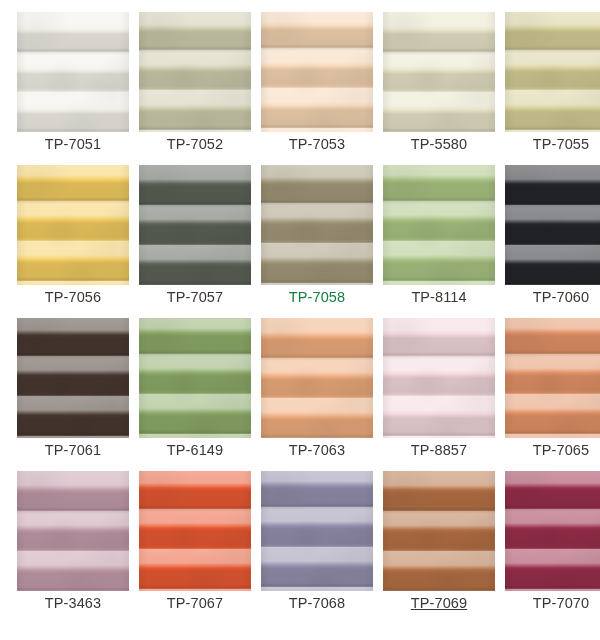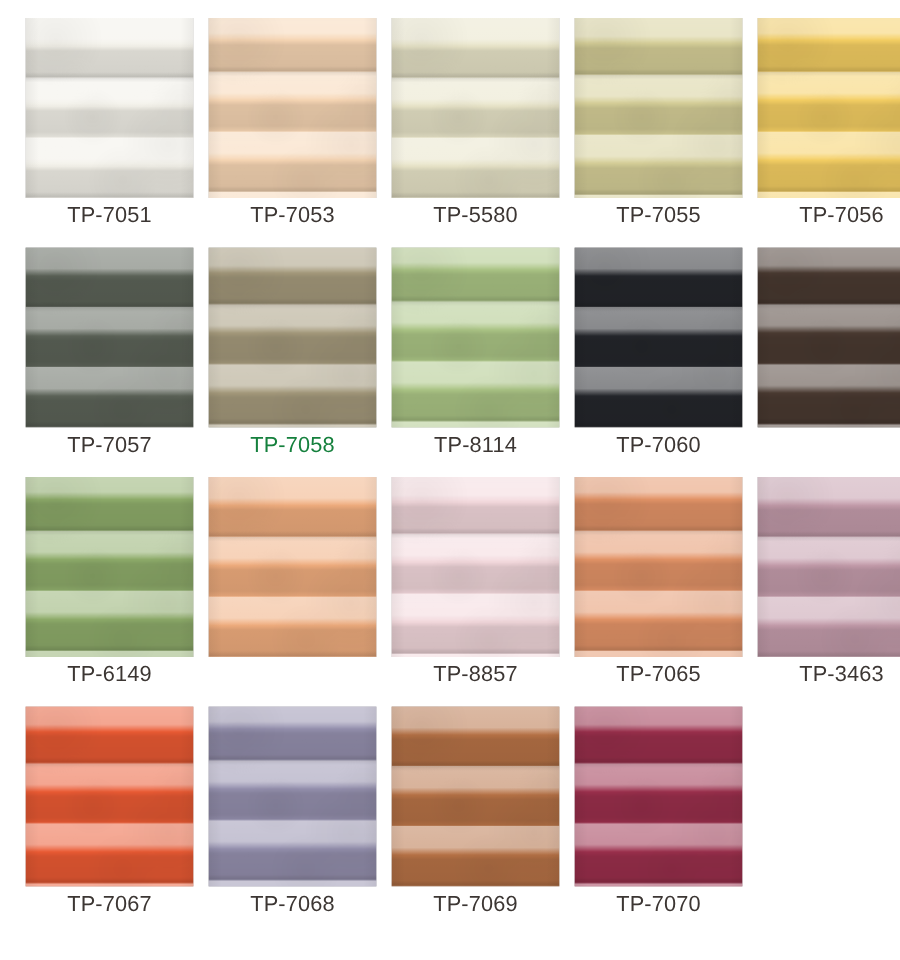--- a/index.html
+++ b/index.html
@@ -138,20 +138,30 @@
         <div class="chip-base" style="background: rgb(242, 240, 232);"></div>
         <div class="chip-pleats" style="background-position: 0px 0px;"></div>
         <div class="chip-creases" style="background-position: 0px 0px;"></div>
         <div class="chip-texture" style="background-position: 0% 0%;"></div>
         <div class="chip-vignette"></div>
       </div>
       <div class="swatch-label" style="color: rgb(60, 54, 51);">TP-7051</div>
     </div>
     <div class="swatch-cell">
       <div class="swatch-chip">
+        <div class="chip-base" style="background: rgb(207, 205, 174);"></div>
+        <div class="chip-pleats" style="background-position: 0px -2px;"></div>
+        <div class="chip-creases" style="background-position: 0px -2px;"></div>
+        <div class="chip-texture" style="background-position: 37% 53%;"></div>
+        <div class="chip-vignette"></div>
+      </div>
+      <div class="swatch-label" style="color: rgb(60, 54, 51);">TP-7052</div>
+    </div>
+    <div class="swatch-cell">
+      <div class="swatch-chip">
         <div class="chip-base" style="background: rgb(247, 214, 180);"></div>
         <div class="chip-pleats" style="background-position: 0px -4px;"></div>
         <div class="chip-creases" style="background-position: 0px -4px;"></div>
         <div class="chip-texture" style="background-position: 74% 6%;"></div>
         <div class="chip-vignette"></div>
       </div>
       <div class="swatch-label" style="color: rgb(60, 54, 51);">TP-7053</div>
     </div>
     <div class="swatch-cell">
       <div class="swatch-chip">
@@ -224,39 +234,41 @@
       <div class="swatch-label" style="color: rgb(60, 54, 51);">TP-7060</div>
     </div>
     <div class="swatch-cell">
       <div class="swatch-chip">
         <div class="chip-base" style="background: rgb(74, 58, 49);"></div>
         <div class="chip-pleats" style="background-position: 0px -2px;"></div>
         <div class="chip-creases" style="background-position: 0px -2px;"></div>
         <div class="chip-texture" style="background-position: 70% 30%;"></div>
         <div class="chip-vignette"></div>
       </div>
+      <div class="swatch-label" style="color: rgb(60, 54, 51);">TP-7061</div>
     </div>
     <div class="swatch-cell">
       <div class="swatch-chip">
         <div class="chip-base" style="background: rgb(143, 173, 107);"></div>
         <div class="chip-pleats" style="background-position: 0px -4px;"></div>
         <div class="chip-creases" style="background-position: 0px -4px;"></div>
         <div class="chip-texture" style="background-position: 7% 83%;"></div>
         <div class="chip-vignette"></div>
       </div>
       <div class="swatch-label" style="color: rgb(60, 54, 51);">TP-6149</div>
     </div>
     <div class="swatch-cell">
       <div class="swatch-chip">
         <div class="chip-base" style="background: rgb(240, 173, 126);"></div>
         <div class="chip-pleats" style="background-position: 0px 0px;"></div>
         <div class="chip-creases" style="background-position: 0px 0px;"></div>
         <div class="chip-texture" style="background-position: 44% 36%;"></div>
         <div class="chip-vignette"></div>
       </div>
+      <div class="swatch-label" style="color: rgb(60, 54, 51);">TP-7063</div>
     </div>
     <div class="swatch-cell">
       <div class="swatch-chip">
         <div class="chip-base" style="background: rgb(243, 216, 220);"></div>
         <div class="chip-pleats" style="background-position: 0px -2px;"></div>
         <div class="chip-creases" style="background-position: 0px -2px;"></div>
         <div class="chip-texture" style="background-position: 81% 89%;"></div>
         <div class="chip-vignette"></div>
       </div>
       <div class="swatch-label" style="color: rgb(60, 54, 51);">TP-8857</div>
@@ -302,21 +314,21 @@
       <div class="swatch-label" style="color: rgb(60, 54, 51);">TP-7068</div>
     </div>
     <div class="swatch-cell">
       <div class="swatch-chip">
         <div class="chip-base" style="background: rgb(183, 114, 70);"></div>
         <div class="chip-pleats" style="background-position: 0px 0px;"></div>
         <div class="chip-creases" style="background-position: 0px 0px;"></div>
         <div class="chip-texture" style="background-position: 66% 54%;"></div>
         <div class="chip-vignette"></div>
       </div>
-      <div class="swatch-label" style="color: rgb(60, 54, 51);">TP-7069</div>
+      <div class="swatch-label" style="color: rgb(60, 54, 51); text-decoration: underline;">TP-7069</div>
     </div>
     <div class="swatch-cell">
       <div class="swatch-chip">
         <div class="chip-base" style="background: rgb(155, 47, 76);"></div>
         <div class="chip-pleats" style="background-position: 0px -2px;"></div>
         <div class="chip-creases" style="background-position: 0px -2px;"></div>
         <div class="chip-texture" style="background-position: 3% 7%;"></div>
         <div class="chip-vignette"></div>
       </div>
       <div class="swatch-label" style="color: rgb(60, 54, 51);">TP-7070</div>

